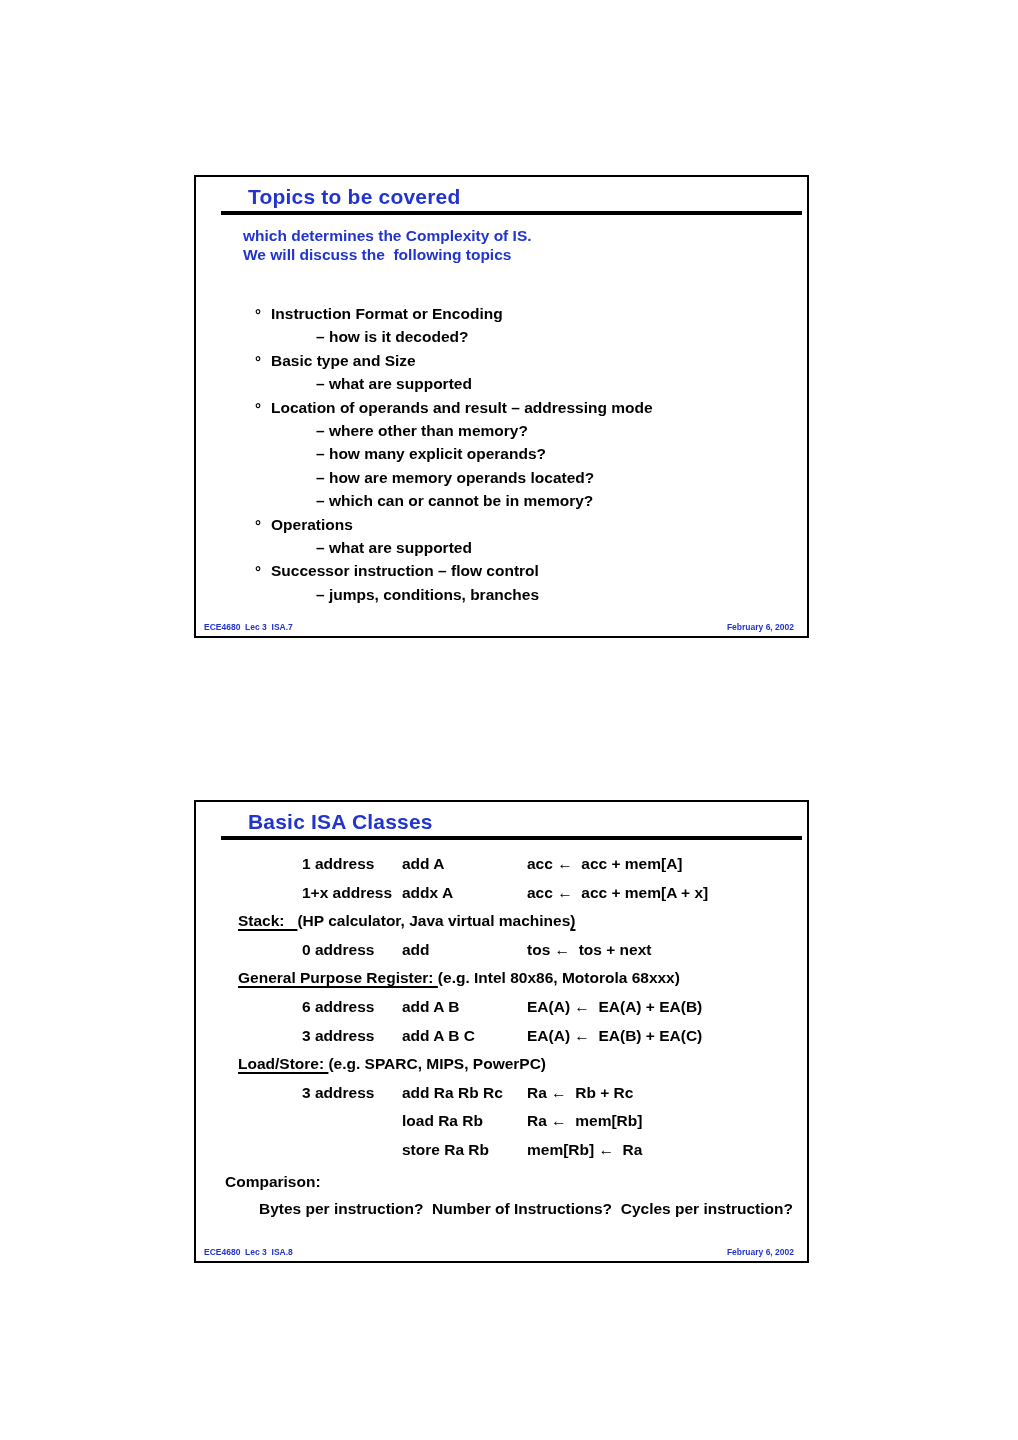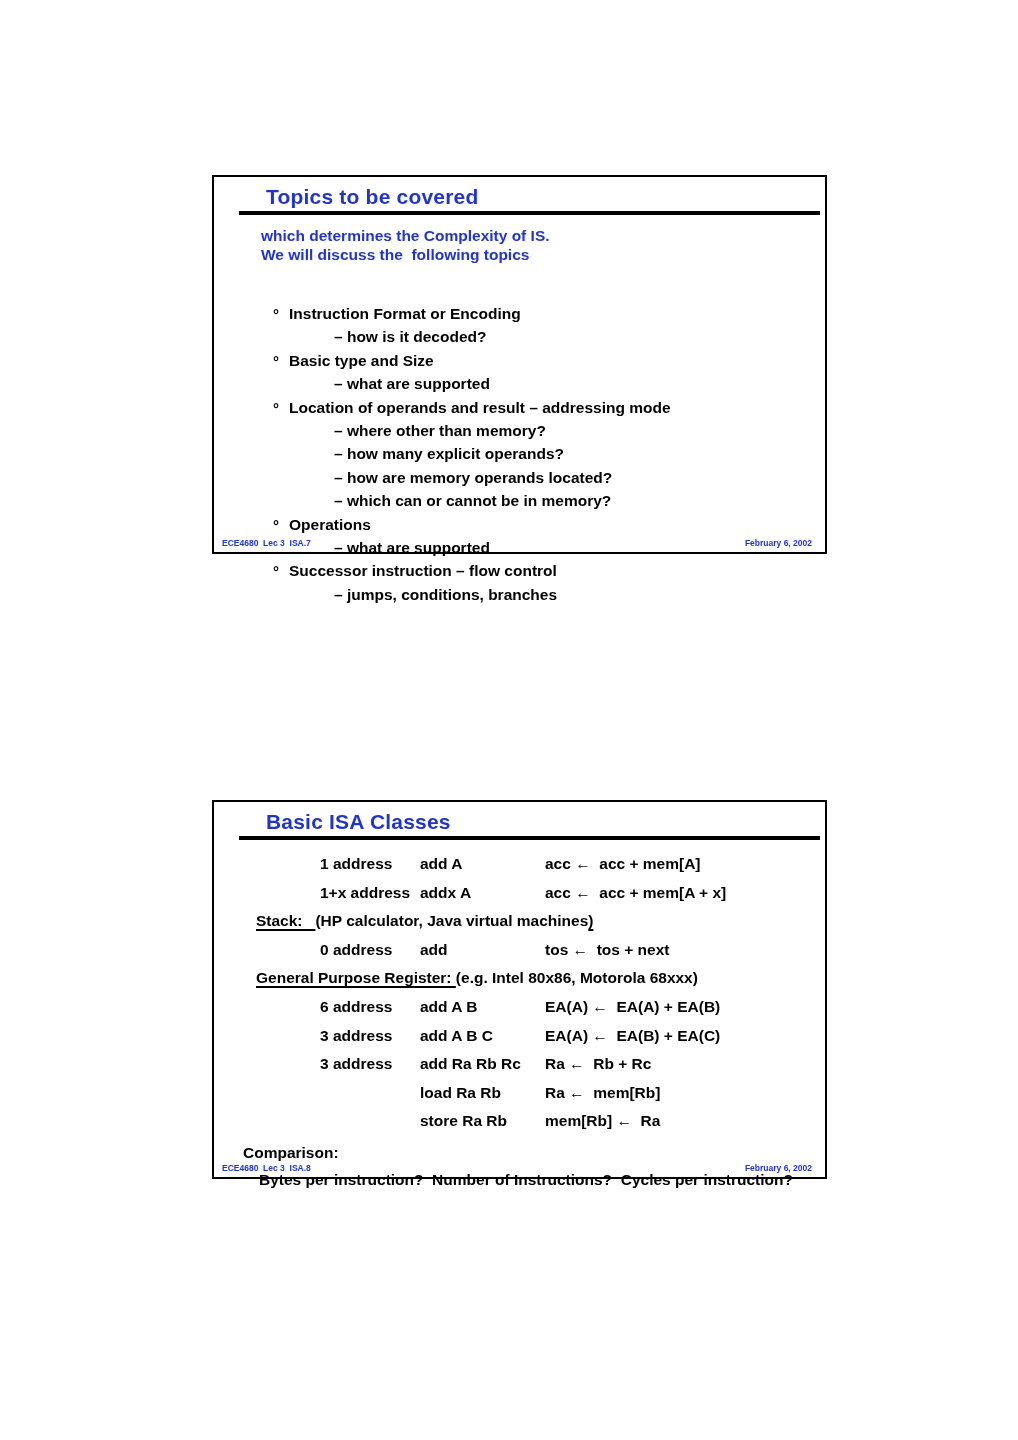--- a/index.html
+++ b/index.html
@@ -3,21 +3,21 @@
 <meta charset="utf-8">
 <style>
   * { margin:0; padding:0; box-sizing:border-box; }
   html,body { background:#ffffff; }
   body {
     width:1018px; height:1440px; position:relative;
     font-family:"Liberation Sans", sans-serif;
     font-weight:bold; color:var(--ink,#000);
   }
   .slide {
-    position:absolute; left:212px; width:615px; height:379px;
+    position:absolute; left:194px; width:615px; height:463px;
     border:2px solid #000; background:#fff;
   }
   #slide1 { top:175px; }
   #slide2 { top:800px; }
 
   .slide-title {
     margin:8px 0 0 52px; font-size:21px; letter-spacing:0.2px;
     color:var(--accent,#2134CE); white-space:pre;
   }
   .title-rule {
@@ -38,21 +38,21 @@
   
   .isa { margin-top:10px; font-size:15.5px; }
   .sec-header { padding-left:42px; line-height:28.6px; white-space:pre; }
   .u { text-decoration:underline; text-decoration-thickness:1.5px; text-underline-offset:3px; }
   .row { display:flex; padding-left:62px; line-height:28.6px; }
   .row span { white-space:pre; }
   .c1 { width:100px;margin-left:44px; }
   .c2 { width:125px; }
   .comparison { margin-top:3px; font-size:15.5px; }
   .comp-label { padding-left:29px; line-height:28px; }
-  .comp-text { padding-left:45px; line-height:25px; white-space:pre; }
+  .comp-text { padding-left:63px; line-height:25px; white-space:pre; }
 
   .footer {
     position:absolute; left:8px; right:13px; bottom:4px;
     display:flex; justify-content:space-between;
     font-size:8.5px; color:var(--accent,#2134CE);
   }
   .footer span { white-space:pre; }
 </style>
 </head>
 <body>
@@ -116,20 +116,21 @@
         <span class="c1">6 address</span>
         <span class="c2">add A B</span>
         <span class="c3">EA(A) ←  EA(A) + EA(B)</span>
       </div>
     <div class="row">
         <span class="c1">3 address</span>
         <span class="c2">add A B C</span>
         <span class="c3">EA(A) ←  EA(B) + EA(C)</span>
       </div>
 
+    <div class="sec-header"><span class="u">Load/Store: </span><span>(e.g. SPARC, MIPS, PowerPC)</span><span class="u"></span></div>
     <div class="row">
         <span class="c1">3 address</span>
         <span class="c2">add Ra Rb Rc</span>
         <span class="c3">Ra ←  Rb + Rc</span>
       </div>
     <div class="row">
         <span class="c1"></span>
         <span class="c2">load Ra Rb</span>
         <span class="c3">Ra ←  mem[Rb]</span>
       </div>

